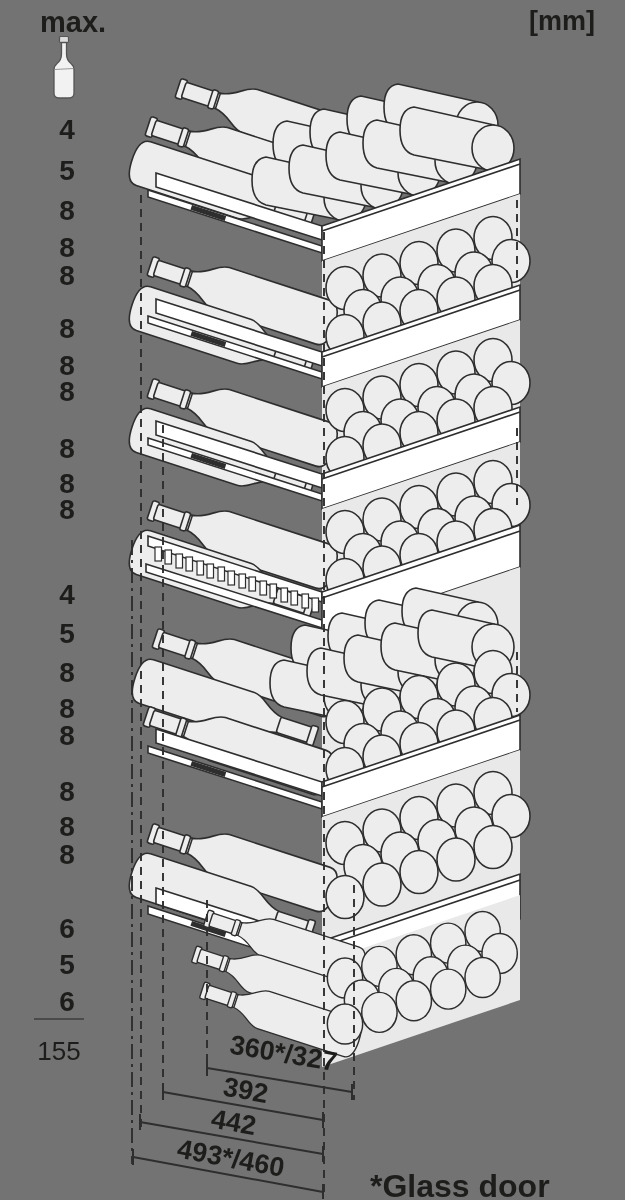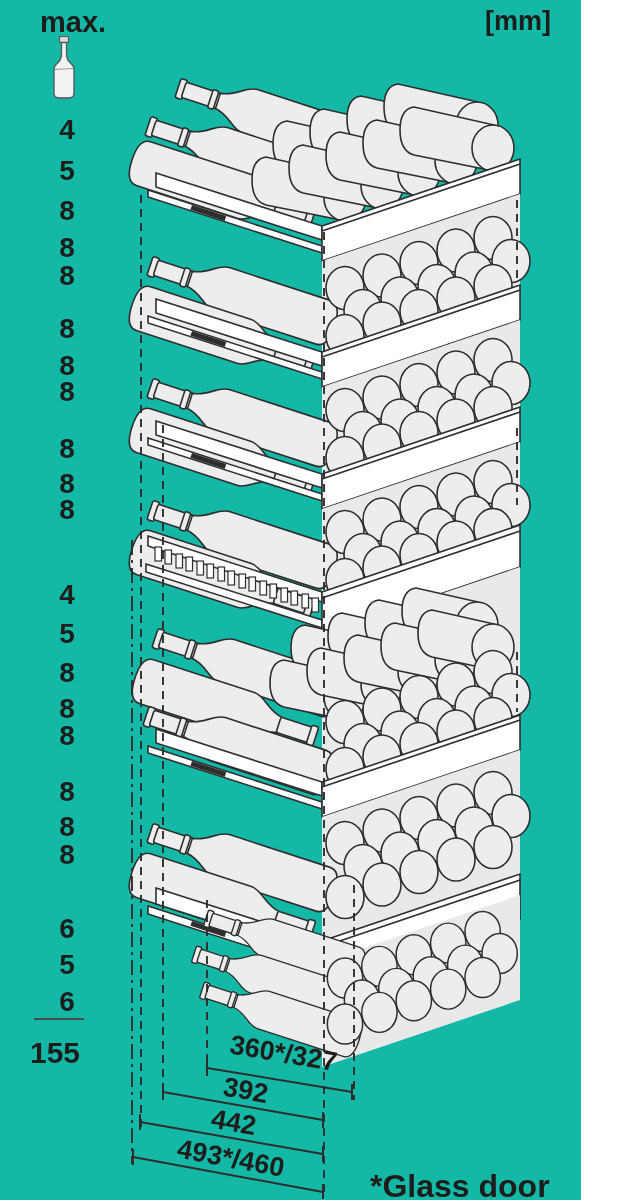--- a/index.html
+++ b/index.html
@@ -1,23 +1,23 @@
 <!DOCTYPE html>
 <html><head>
 <meta charset="utf-8">
 <style>
   html,body{margin:0;padding:0;background:#fff;}
-  .canvas{position:relative;width:581px;height:1200px;background:#14b8a6;overflow:hidden;
+  .canvas{position:relative;width:625px;height:1200px;background:#737373;overflow:hidden;
           font-family:"Liberation Sans",sans-serif;color:#1d1d1b;}
   .num{position:absolute;width:46px;text-align:center;font-size:28px;font-weight:700;
        line-height:34px;color:#1d1d1b;}
   .max-label{position:absolute;left:40px;top:6px;font-size:29px;font-weight:700;}
   .mm-label{position:absolute;right:30px;top:6px;font-size:27px;font-weight:700;margin-left:44px;}
-  .total-label{position:absolute;left:30px;top:1036px;width:58px;
-               font-size:30px;font-weight:700;}
+  .total-label{position:absolute;left:30px;top:1036px;width:58px;text-align:center;
+               font-size:26px;font-weight:400;}
   .total-rule{position:absolute;left:34px;top:1018px;width:50px;height:2px;background:#4a4a4a;}
   .footnote{position:absolute;left:370px;top:1168px;font-size:32px;font-weight:700;}
   .rack-svg{position:absolute;left:0;top:0;}
   .rack-svg .ln{stroke:#2e2e2e;stroke-width:1.6;fill:none;}
   .rack-svg .bottle{fill:#ededed;stroke:#2e2e2e;stroke-width:1.6;}
   .rack-svg .shelf{fill:#ffffff;stroke:#2e2e2e;stroke-width:1.6;}
   .rack-svg .backdrop{fill:#e9e9e9;stroke:none;}
   .rack-svg .slat{fill:#ffffff;stroke:#2e2e2e;stroke-width:1.2;}
   .rack-svg .railmark{fill:#2e2e2e;stroke:none;}
   .rack-svg .dash{stroke:#2e2e2e;stroke-width:1.9;fill:none;stroke-dasharray:8 6;}

